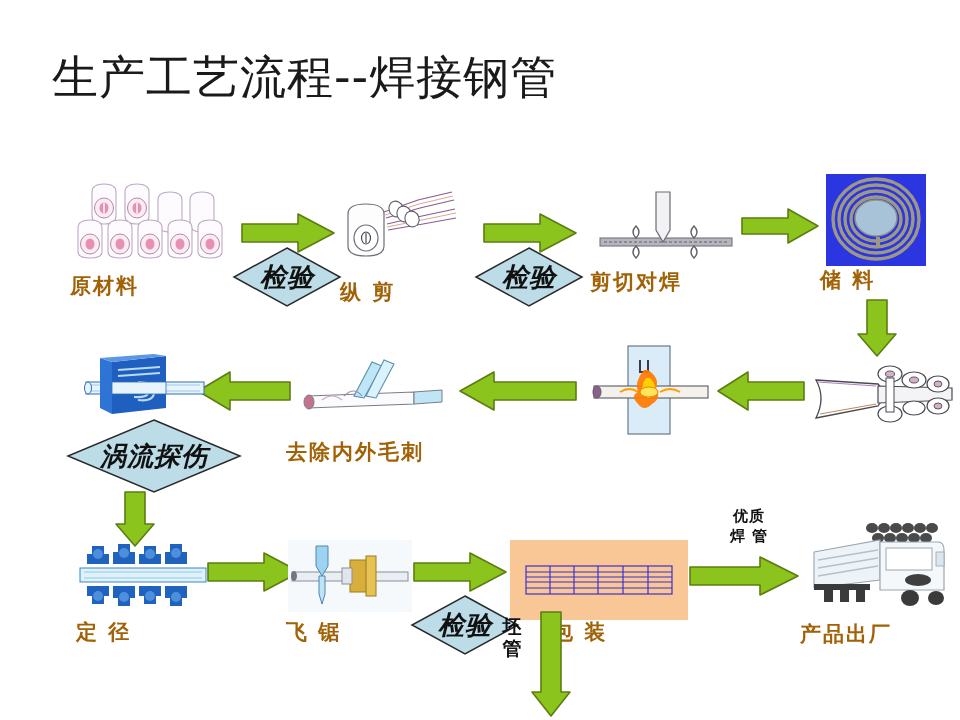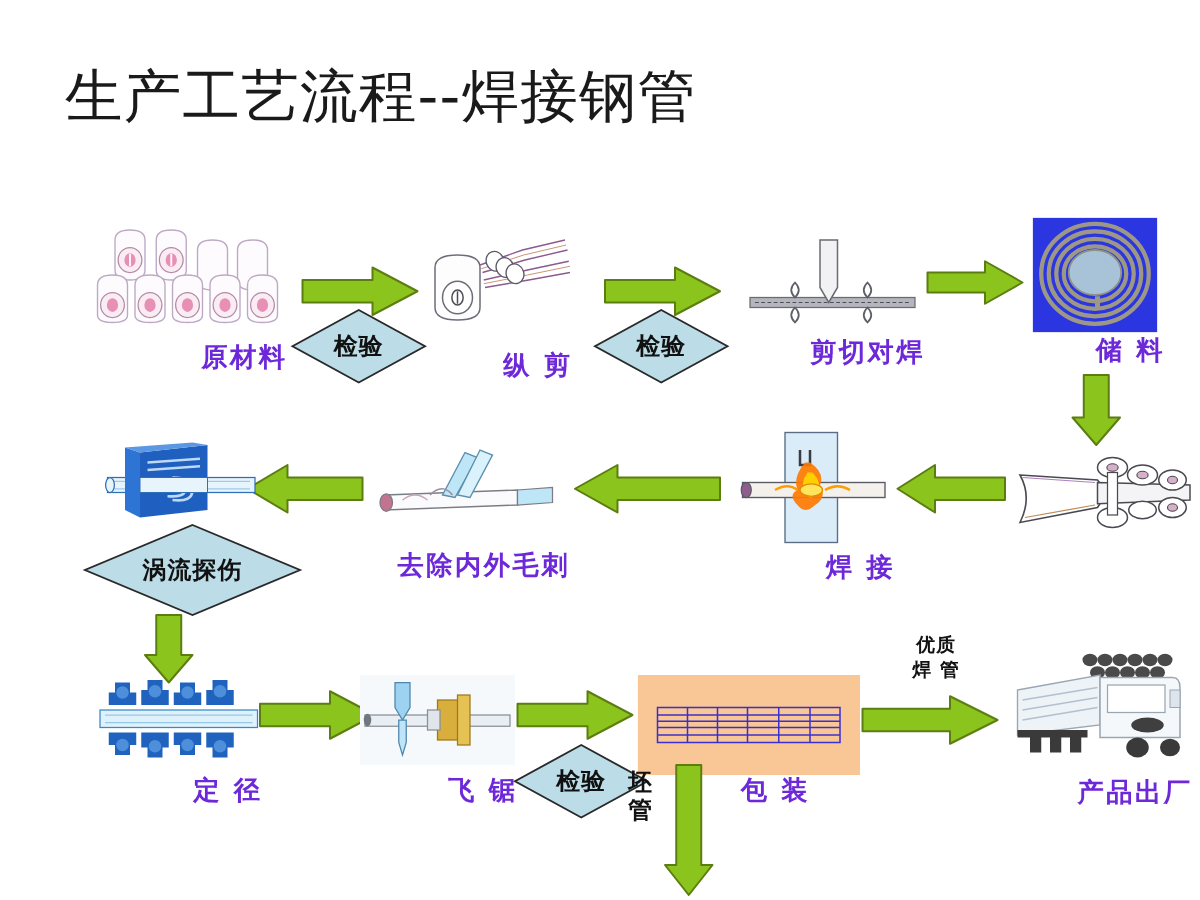--- a/index.html
+++ b/index.html
@@ -15,40 +15,41 @@
   .title {
     position: absolute; left: 52px; top: 52px;
     font-size: 46px; line-height: 1.1; color: #1a1a1a;
     letter-spacing: 1px;
     font-family: "DejaVu Sans", "Liberation Sans", sans-serif;
     white-space: nowrap;
   }
   .caption {
     position: absolute;
     font-size: 21px;
-    color: #6d28d9;
+    color: #a16207;
     white-space: nowrap;
     font-weight: 700;
     font-family: "DejaVu Serif", "Liberation Serif", serif;
     letter-spacing: 2px;
-    text-align: right;
+    text-align: left;
   }
 
   
   .arrow { position: absolute; }
 
   
   .diamond { position: absolute; }
   .diamond .dlabel {
     position: absolute; inset: 0;
     display: flex; align-items: center; justify-content: center;
-    font-size: 19px; color: #111; font-weight: 700;
+    font-size: 26px; color: #111; font-weight: 700;
     font-family: "DejaVu Serif", "Liberation Serif", serif;
     letter-spacing: 1px;
     pointer-events: none;
+    font-style: italic;
   }
 
   
   .pic { position: absolute; overflow: hidden; }
 
   
   .ftext {
     position: absolute; font-size: 15px; color: #111; font-weight: 700;
     font-family: "DejaVu Serif", "Liberation Serif", serif;
     letter-spacing: 1px; white-space: nowrap; line-height: 1.35;
@@ -248,21 +249,20 @@
 
       <path d="M58 26 Q48 38 52 48 Q44 52 52 60 Q58 68 66 60 Q76 54 70 44 Q74 34 62 26Z" fill="#ff7a00" opacity=".92"></path>
       <path d="M60 34 Q54 42 58 50 Q62 58 68 50 Q72 42 64 34Z" fill="#ffd400" opacity=".95"></path>
       <g stroke="#ff9d00" stroke-width="2" fill="none">
         <path d="M34 48 Q44 42 52 48"></path>
         <path d="M74 48 Q84 42 94 48"></path>
       </g>
       <ellipse cx="63" cy="48" rx="9" ry="5" fill="#ffe45c" stroke="#e08a00" stroke-width="1"></ellipse>
     </svg>
   </div>
-  <div class="caption" style="left:586px; top:440px; width:130px;">焊 接</div>
 
   <div class="arrow" style="left:458px; top:370px; width:120px; height:42px;">
     <svg width="120" height="42" viewBox="0 0 120 42">
       <path d="M118 12 L36 12 L36 2 L2 21 L36 40 L36 30 L118 30 Z" fill="#8CC41E" stroke="#5c7d10" stroke-width="1.6" stroke-linejoin="round"></path>
     </svg>
   </div>
 
   <div class="pic" style="left:296px; top:352px; width:150px; height:76px;">
     <svg width="150" height="76" viewBox="0 0 150 76">
 

